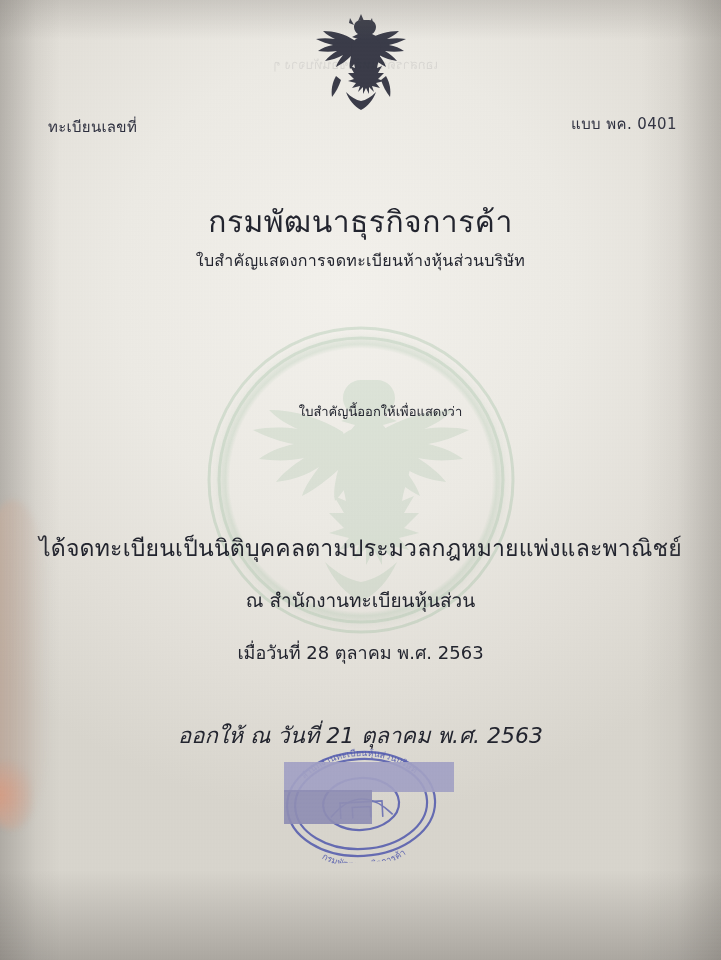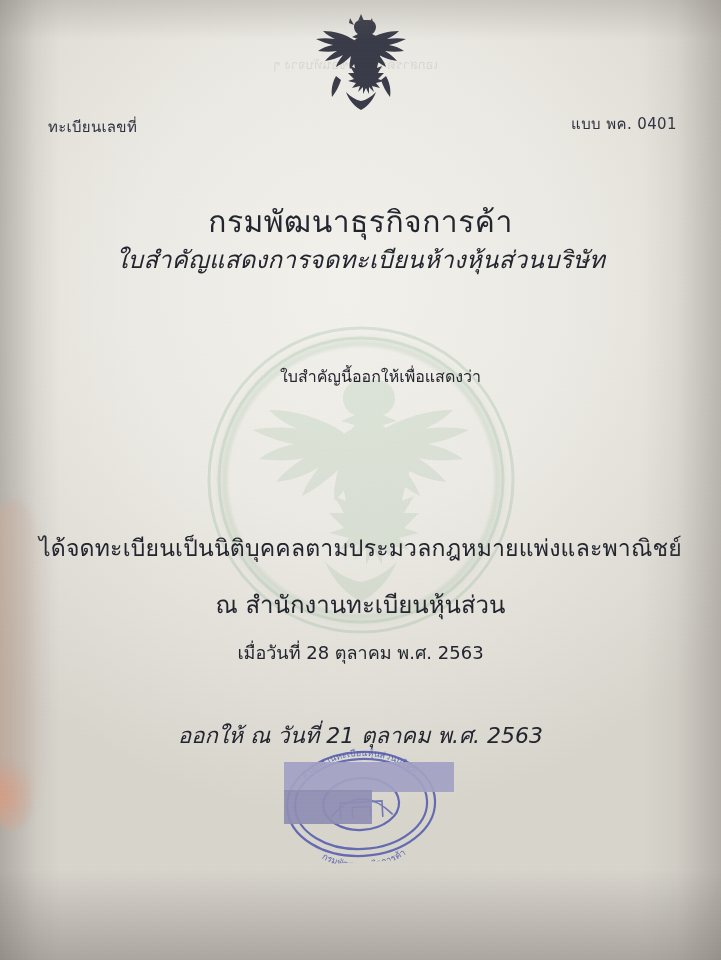--- a/index.html
+++ b/index.html
@@ -114,38 +114,37 @@
     left: 0; right: 0;
     text-align: center;
     color: #23252f;
   }
   .dept-title {
     top: 198px;
     font-size: 30px;
     letter-spacing: 0.5px;
   }
   .doc-title {
-    top: 240px;
-    font-size: 24px;
+    top: 248px;
+    font-size: 16px;
     letter-spacing: 0.3px;
-    font-style: italic;
   }
   .line-issued-to {
-    top: 364px;
-    font-size: 16px;
+    top: 401px;
+    font-size: 13px;
     margin-left: 40px;
   }
   .line-registered {
     top: 530px;
     font-size: 23px;
     letter-spacing: 0.2px;
   }
   .line-office {
     top: 585px;
-    font-size: 24px;
+    font-size: 19px;
   }
   .line-date1 {
     top: 638px;
     font-size: 18px;
   }
   .line-date2 {
     top: 718px;
     font-size: 22px;
     font-style: italic;
   }

